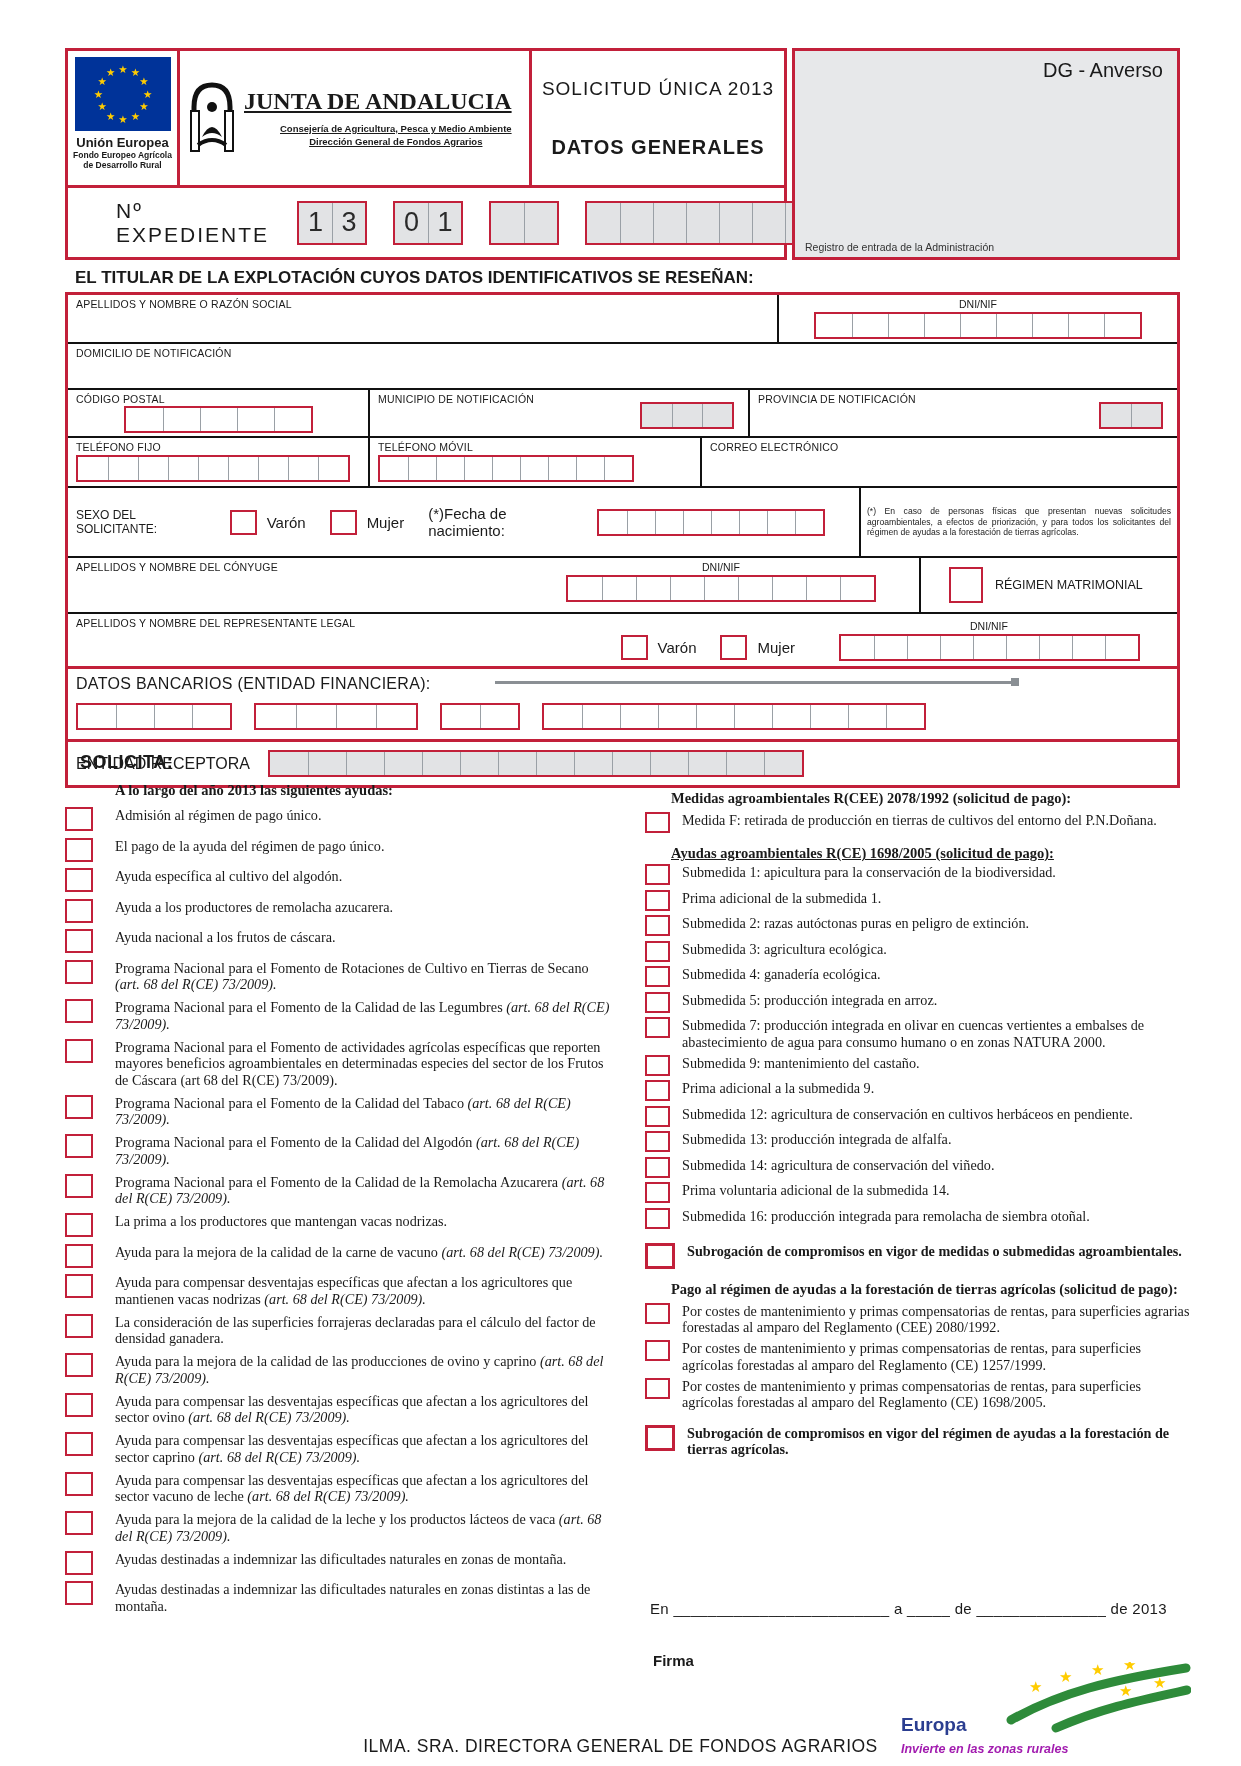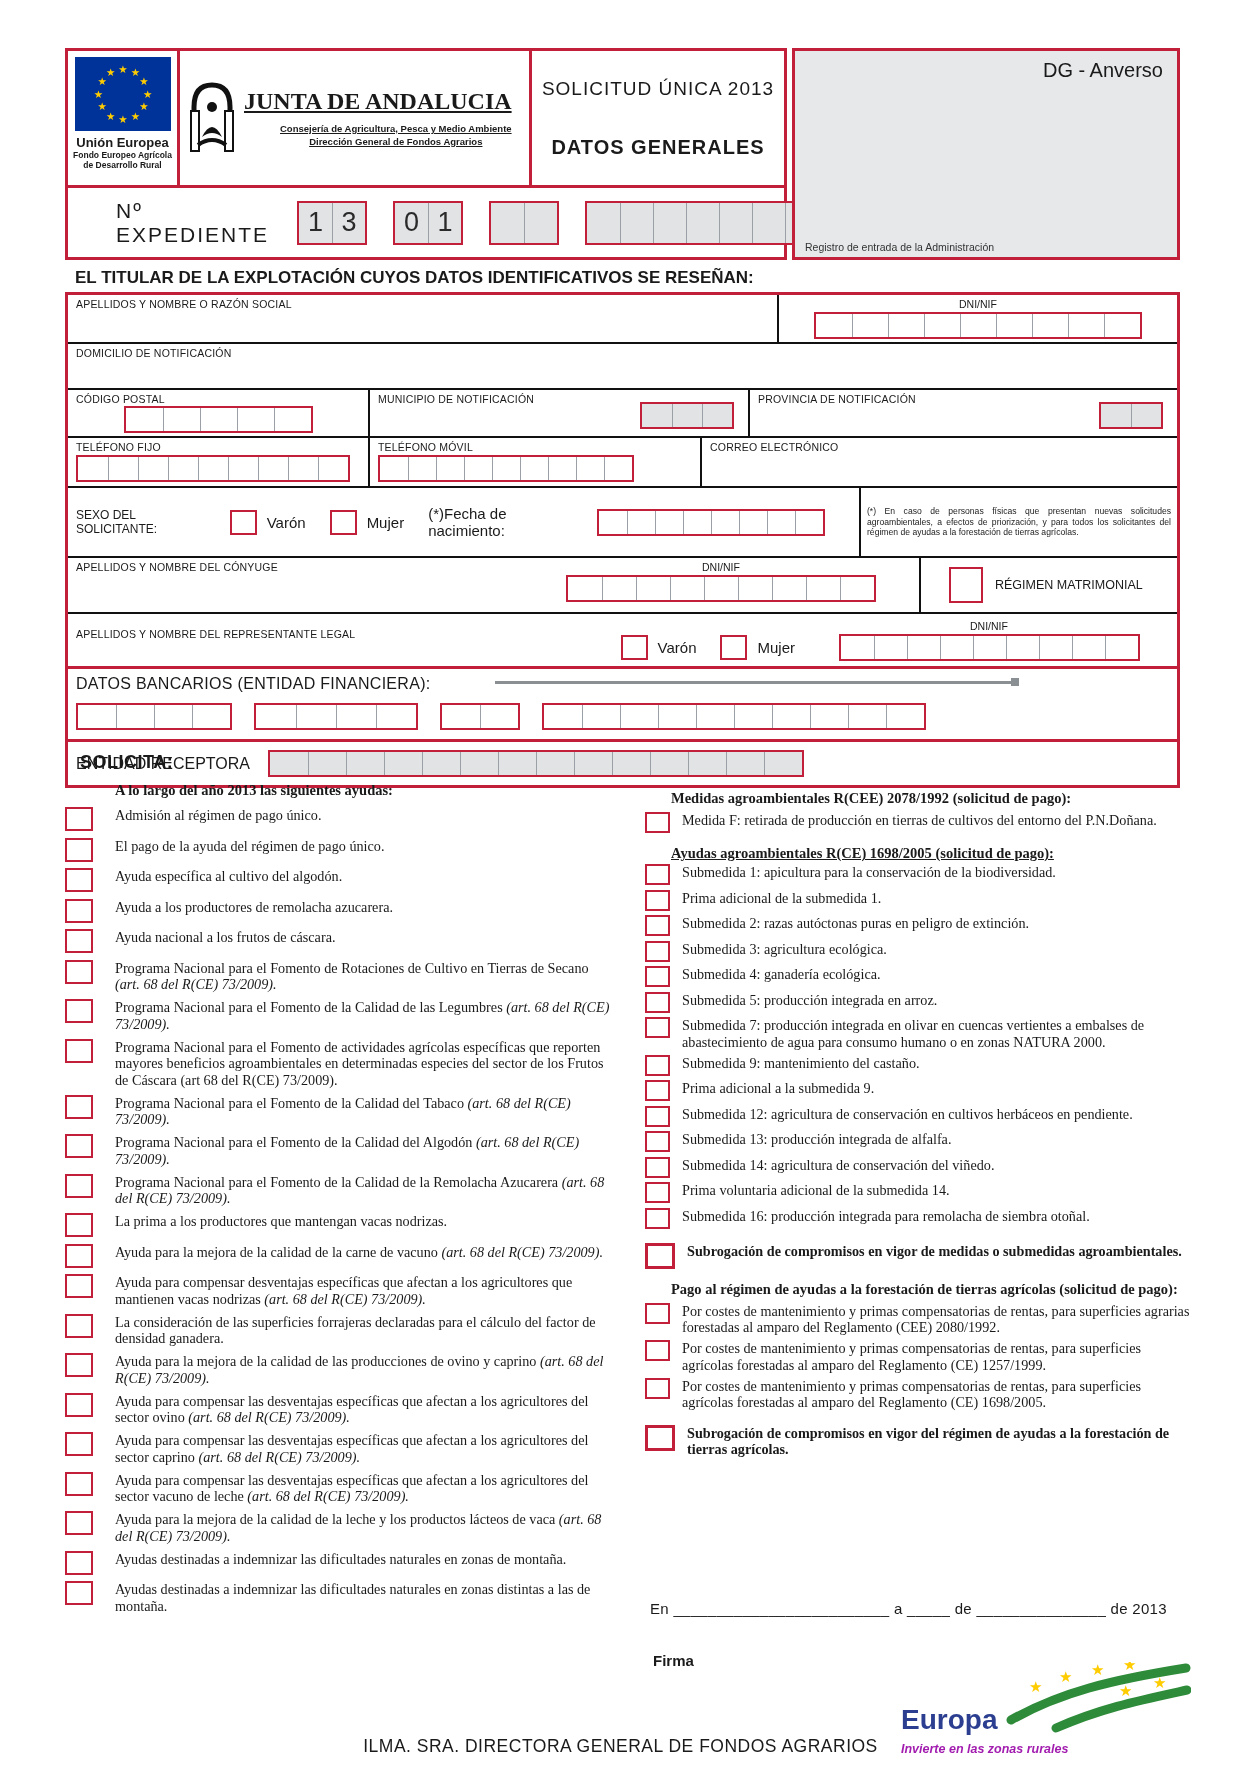--- a/index.html
+++ b/index.html
@@ -81,21 +81,21 @@
   .col-right .chk-item{margin-bottom:4.5px;gap:12px;}
   .col-right .chk{width:25px;height:21px;}
   .bold-item{margin:14px 0 10px 0;}
   .bold-item .chk{border-width:3.5px;width:30px;height:26px;}
   .bold-item .chk-text{font-weight:bold;}
   
   .date-line{position:absolute;left:650px;top:1600px;font-size:15px;letter-spacing:.3px;}
   .firma{position:absolute;left:653px;top:1652px;font-size:15px;font-weight:bold;}
   .director{position:absolute;left:0;top:1736px;width:1241px;text-align:center;font-size:17.5px;letter-spacing:.5px;}
   .europa{position:absolute;right:50px;top:1662px;width:290px;height:100px;}
-  .europa-title{position:absolute;left:0;bottom:26px;font-size:28px;font-weight:bold;color:#2B3E90;margin-top:44px;}
+  .europa-title{position:absolute;left:0;bottom:26px;font-size:19px;font-weight:bold;color:#2B3E90;margin-top:44px;}
   .europa-sub{position:absolute;left:0;bottom:6px;font-size:12.5px;font-style:italic;font-weight:bold;color:#a21caf;white-space:nowrap;}
   .europa svg{position:absolute;right:0;top:0;}
 </style>
 </head>
 <body>
 
 <div class="header-wrap">
   <div class="header-left">
     <div class="logo-row">
       <div class="eu-cell">
@@ -315,21 +315,21 @@
       </div>
     </div>
     <div class="fcell vdiv" style="width:258px;display:flex;align-items:center;gap:12px;padding-left:28px;">
       <span class="chkbox" style="width:34px;height:36px;"></span>
       <span style="font-size:12.5px;">RÉGIMEN MATRIMONIAL</span>
     </div>
   </div>
 
   <div class="trow" style="min-height:54px">
     <div class="fcell grow" style="display:flex;align-items:center;">
-      <span class="flabel" style="flex:1;align-self:flex-start;margin-top:11px;">APELLIDOS Y NOMBRE DEL REPRESENTANTE LEGAL</span>
+      <span class="flabel" style="flex:1;align-self:flex-start;">APELLIDOS Y NOMBRE DEL REPRESENTANTE LEGAL</span>
       <div class="inline-bottom" style="margin-top:14px;">
         <span class="chkbox"></span>
         <span class="mf-label">Varón</span>
         <span class="chkbox"></span>
         <span class="mf-label">Mujer</span>
       </div>
       <div style="width:360px;text-align:center;">
         <div class="dni-label">DNI/NIF</div>
         <span class="cells" style="--cw:33px;">
             <span class="cell"></span>

